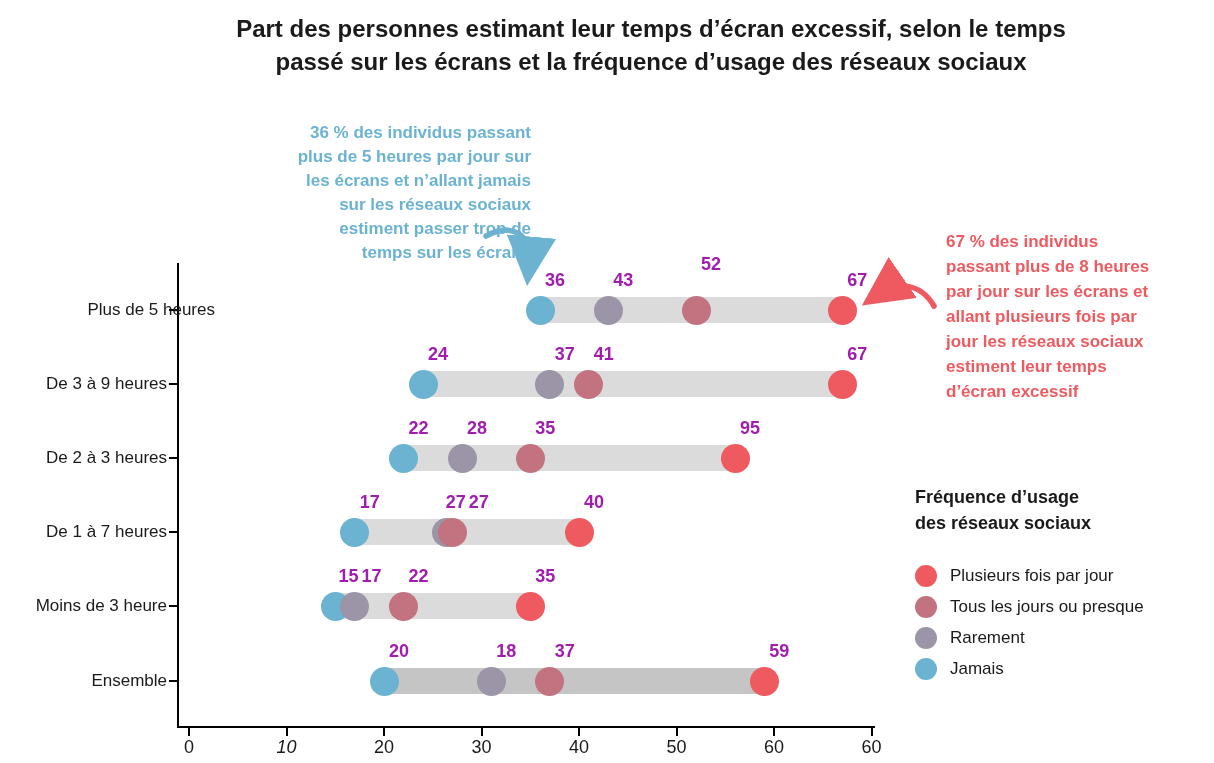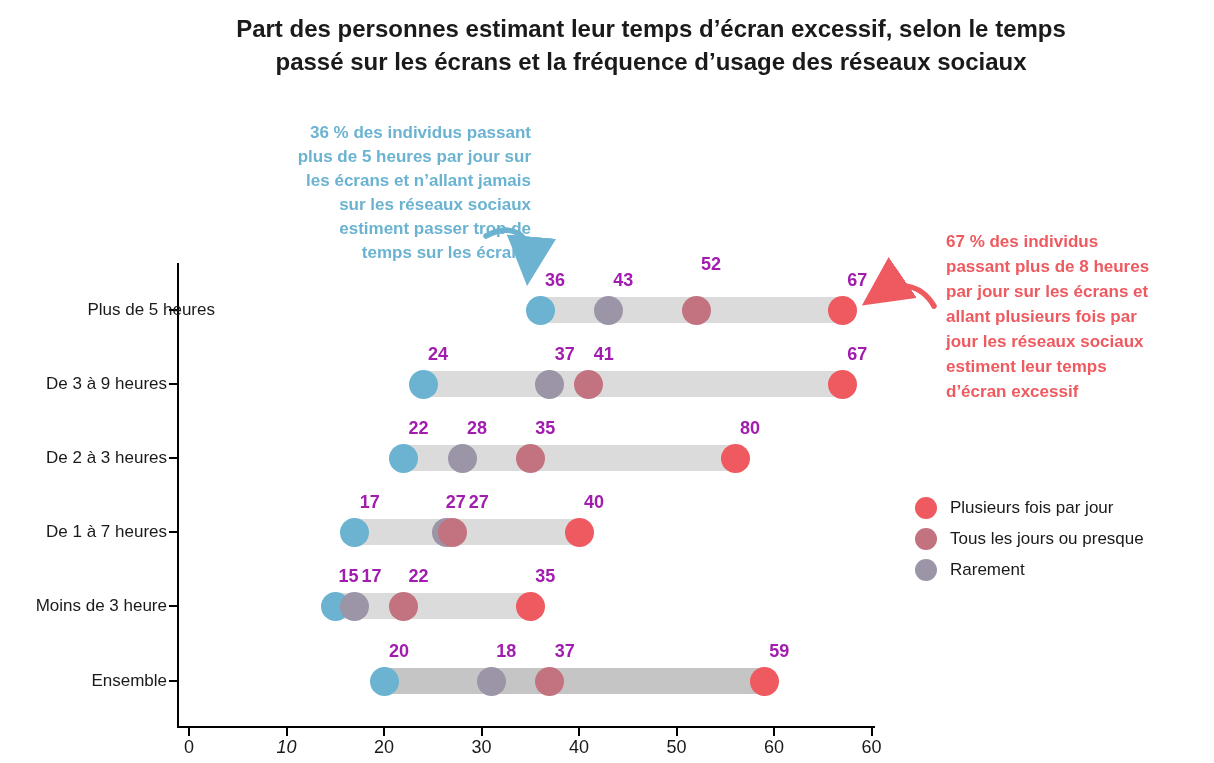--- a/index.html
+++ b/index.html
@@ -30,21 +30,21 @@
   .cat-label{
     position:absolute;left:0;width:167px;text-align:right;font-size:17px;color:#1a1a1a;height:22px;line-height:22px;
   }
   .range-bar{position:absolute;height:26px;}
   .dot{position:absolute;width:29px;height:29px;border-radius:50%;}
   .val-label{
     position:absolute;width:50px;text-align:right;font-size:18px;font-weight:bold;color:#a21caf;height:20px;line-height:20px;
   }
   .legend{position:absolute;left:915px;top:484px;}
   .legend-title{font-size:18px;font-weight:bold;line-height:26px;white-space:pre-line;color:#1a1a1a;}
-  .legend-items{margin-top:8px;}
+  .legend-items{margin-top:24px;}
   .legend-item{display:flex;align-items:center;height:31px;}
   .legend-swatch{width:22px;height:22px;border-radius:50%;flex:0 0 auto;}
   .legend-label{margin-left:13px;font-size:17px;color:#1a1a1a;white-space:nowrap;}
 </style>
 </head>
 <body>
 
 <div class="canvas">
 
   <div class="title" id="title">Part des personnes estimant leur temps d’écran excessif, selon le temps
@@ -125,21 +125,21 @@
       <div class="tick" style="left: 169px; top: 457px; width: 8px; height: 2px;"></div>
       <div class="cat-label" style="top: 447px;">De 2 à 3 heures</div>
       <div class="range-bar" style="left: 403.5px; top: 445px; width: 331.5px; background: rgb(219, 219, 219);"></div>
       <div class="dot" style="left: 389px; top: 443.5px; background: rgb(107, 179, 209);"></div>
       <div class="dot" style="left: 447.5px; top: 443.5px; background: rgb(155, 149, 167);"></div>
       <div class="dot" style="left: 515.75px; top: 443.5px; background: rgb(194, 115, 127);"></div>
       <div class="dot" style="left: 720.5px; top: 443.5px; background: rgb(238, 90, 95);"></div>
       <div class="val-label" style="left: 378.5px; top: 418px;">22</div>
       <div class="val-label" style="left: 437px; top: 418px;">28</div>
       <div class="val-label" style="left: 505.25px; top: 418px;">35</div>
-      <div class="val-label" style="left: 710px; top: 418px;">80</div>
+      <div class="val-label" style="left: 710px; top: 418px;">95</div>
       <div class="tick" style="left: 169px; top: 531px; width: 8px; height: 2px;"></div>
       <div class="cat-label" style="top: 521px;">De 1 à 7 heures</div>
       <div class="range-bar" style="left: 354.75px; top: 519px; width: 224.25px; background: rgb(219, 219, 219);"></div>
       <div class="dot" style="left: 340.25px; top: 517.5px; background: rgb(107, 179, 209);"></div>
       <div class="dot" style="left: 431.75px; top: 517.5px; background: rgb(155, 149, 167);"></div>
       <div class="dot" style="left: 437.75px; top: 517.5px; background: rgb(194, 115, 127);"></div>
       <div class="dot" style="left: 564.5px; top: 517.5px; background: rgb(238, 90, 95);"></div>
       <div class="val-label" style="left: 329.75px; top: 492px;">17</div>
       <div class="val-label" style="left: 415.75px; top: 492px;">27</div>
       <div class="val-label" style="left: 438.75px; top: 492px;">27</div>
@@ -162,29 +162,35 @@
       <div class="dot" style="left: 476.75px; top: 666.5px; background: rgb(155, 149, 167);"></div>
       <div class="dot" style="left: 535.25px; top: 666.5px; background: rgb(194, 115, 127);"></div>
       <div class="dot" style="left: 749.75px; top: 666.5px; background: rgb(238, 90, 95);"></div>
       <div class="val-label" style="left: 359px; top: 641px;">20</div>
       <div class="val-label" style="left: 466.25px; top: 641px;">18</div>
       <div class="val-label" style="left: 524.75px; top: 641px;">37</div>
       <div class="val-label" style="left: 739.25px; top: 641px;">59</div>
     </div>
 
   <div class="legend">
+    <div class="legend-title" id="legend-title">Fréquence d’usage
+des réseaux sociaux</div>
     <div class="legend-items" id="legend-items">
         <div class="legend-item">
           <span class="legend-swatch" style="background: rgb(238, 90, 95);"></span>
           <span class="legend-label">Plusieurs fois par jour</span>
         </div>
         <div class="legend-item">
           <span class="legend-swatch" style="background: rgb(194, 115, 127);"></span>
           <span class="legend-label">Tous les jours ou presque</span>
         </div>
         <div class="legend-item">
           <span class="legend-swatch" style="background: rgb(155, 149, 167);"></span>
           <span class="legend-label">Rarement</span>
         </div>
+        <div class="legend-item">
+          <span class="legend-swatch" style="background: rgb(107, 179, 209);"></span>
+          <span class="legend-label">Jamais</span>
+        </div>
       </div>
   </div>
 
 </div>
 
 </body></html>

